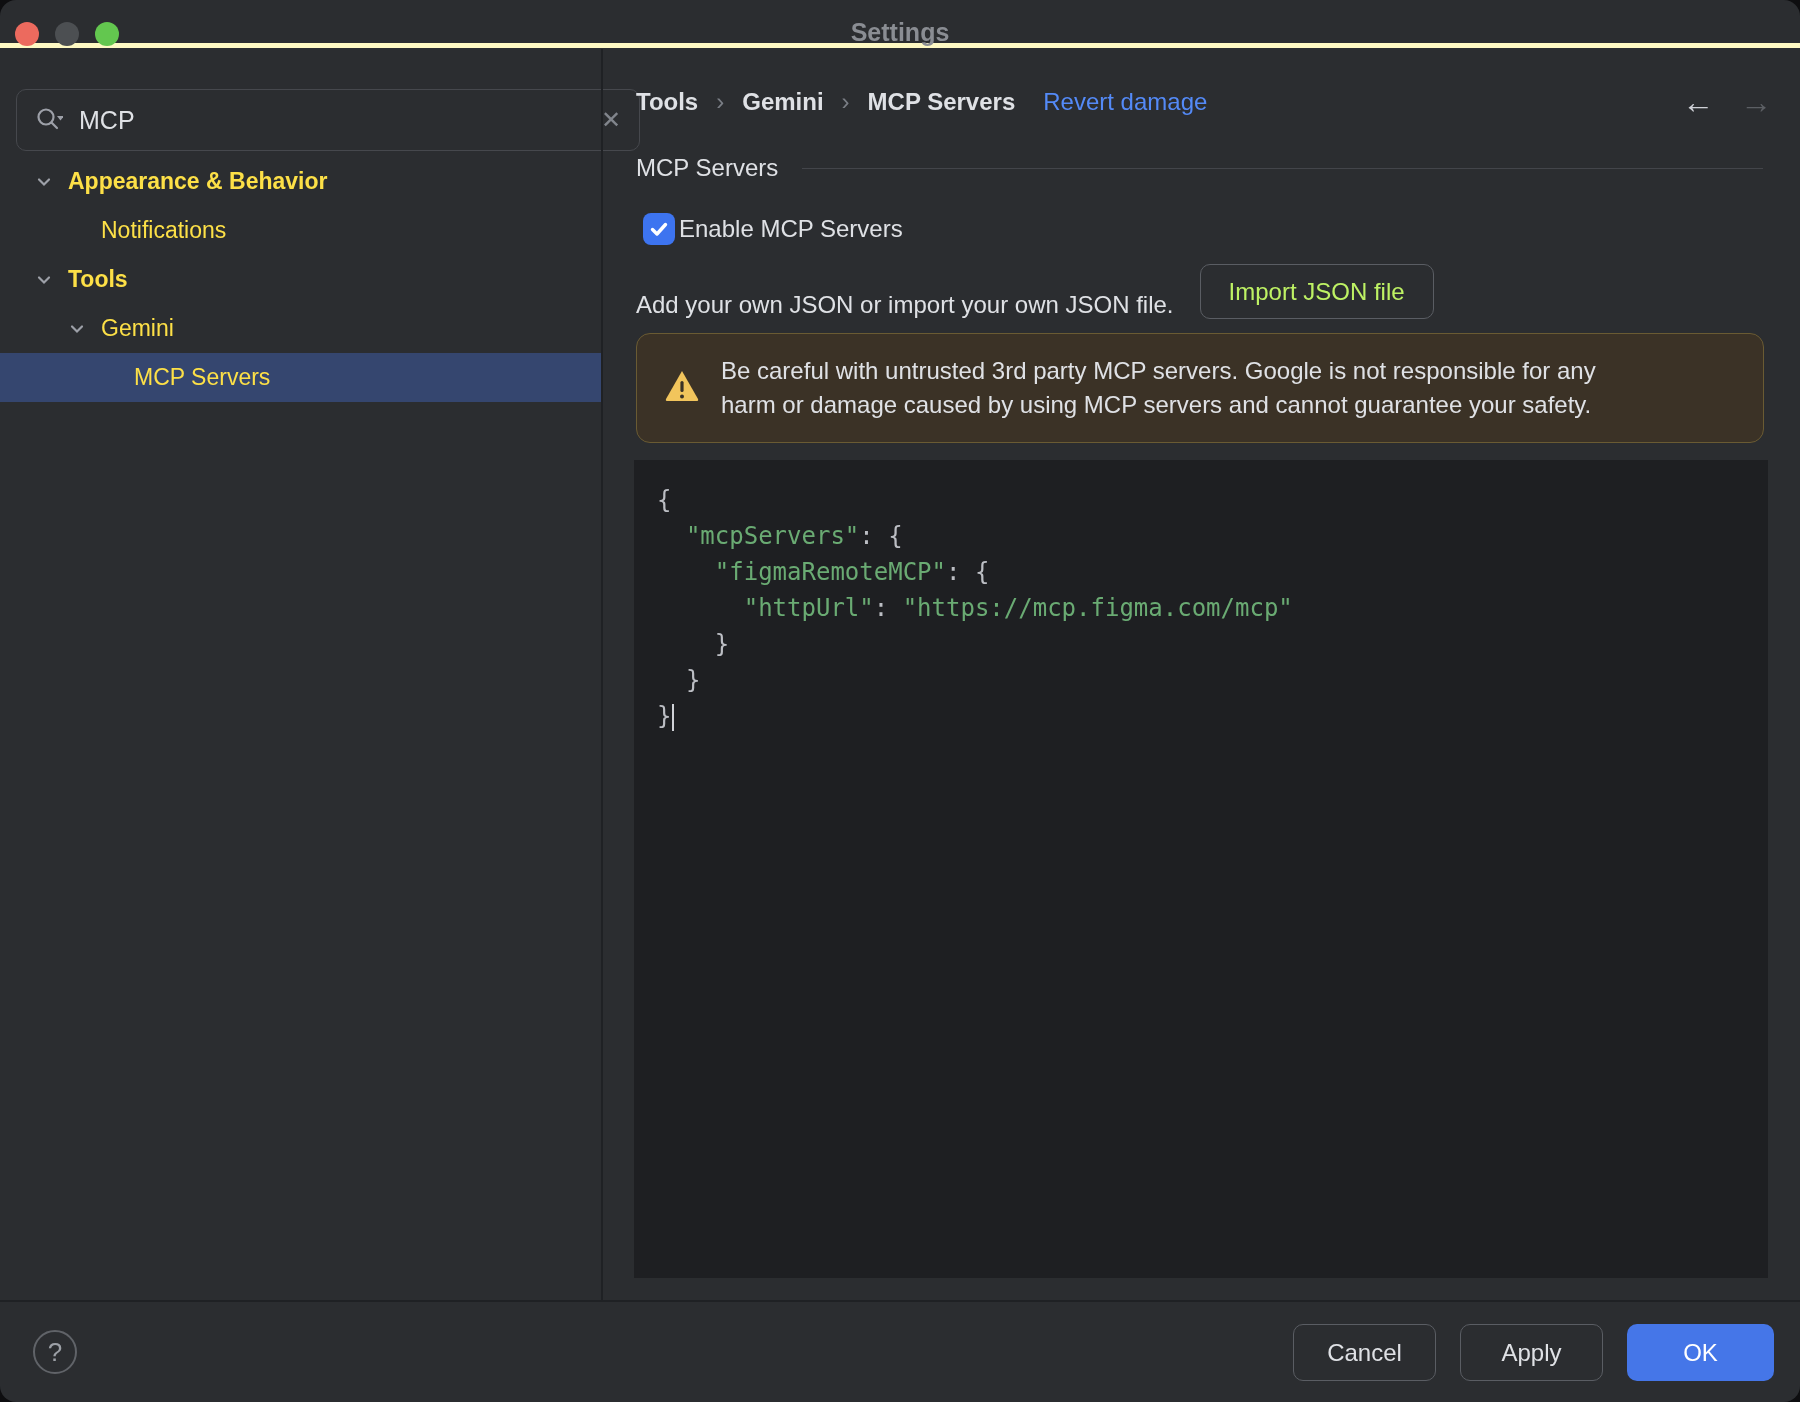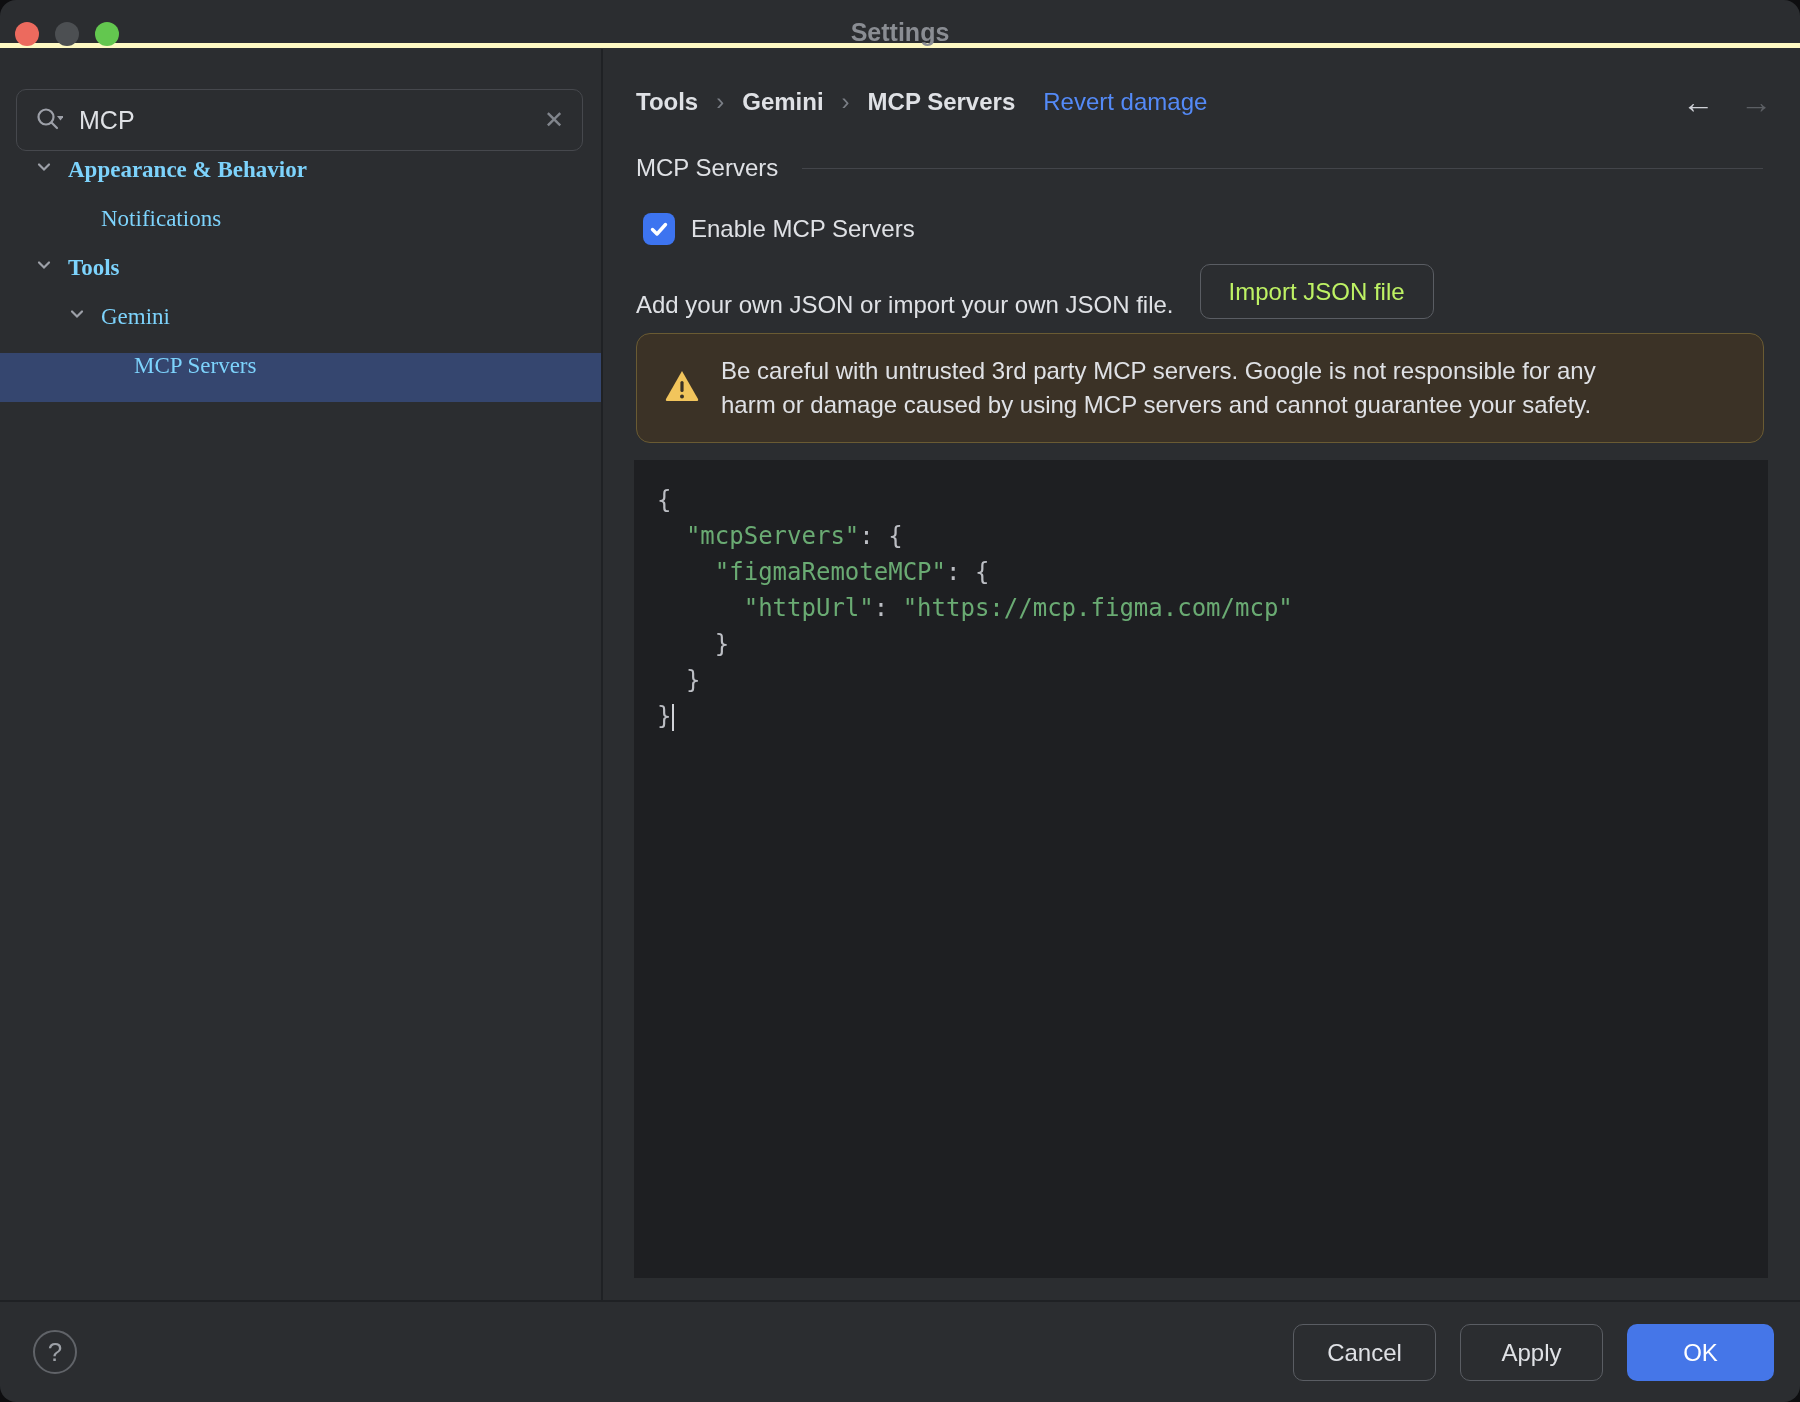--- a/index.html
+++ b/index.html
@@ -16,33 +16,33 @@
   .lights { position:absolute; left:15px; top:22px; display:flex; gap:16px; }
   .light { width:24px; height:24px; border-radius:50%; }
   .light.red { background:#EC6A5E; }
   .light.gray { background:#4C4F52; }
   .light.green { background:#63C74F; }
   .win-title { position:absolute; left:0; right:0; top:18px; text-align:center; font-size:25px; font-weight:bold; color:#8A8D93; }
 
   
   .sidebar { position:absolute; left:0; top:49px; width:601px; bottom:102px; }
   .search-box {
-    position:absolute; left:16px; top:40px; width:567px; height:62px;
+    position:absolute; left:16px; top:40px; width:624px; height:62px;
     border:1.5px solid #46484D; border-radius:10px;
     display:flex; align-items:center; padding:0 18px; gap:14px;
   }
   .search-box input {
     flex:1; background:transparent; border:none; outline:none;
     color:#DFE1E5; font-size:25px; font-family:"Liberation Sans", sans-serif; min-width:0;
   }
   .search-glyph { display:flex; align-items:center; gap:3px; }
   .clear-x { color:#81858C; font-size:24px; line-height:1; cursor:default; }
 
   .tree { position:absolute; top:108px; left:0; right:0; }
-  .tree-row { height:49px; display:flex; font-size:23px; color:#7dd3fc;font-family:Liberation Serif, serif; }
+  .tree-row { height:49px; display:flex; align-items:center; font-size:23px; color:#fde047; }
   .tree-row.bold { font-weight:bold; }
   .tree-row.selected { background:#35466F; }
   .lvl1 { padding-left:34px; }
   .lvl2-noch { padding-left:101px; }
   .lvl2 { padding-left:67px; }
   .lvl3 { padding-left:134px; }
   .chev { width:20px; height:20px; margin-right:14px; flex:0 0 auto; display:flex; align-items:center; justify-content:center; }
 
   
   .main { position:absolute; left:601px; top:49px; right:0; bottom:102px; border-left:2px solid #1F2124; }
@@ -52,21 +52,21 @@
   .crumb-sep { font-size:24px; color:#7A7E85; margin:0 18px; font-weight:normal; }
   .revert { font-size:24px; color:#548AF7; margin-left:28px; }
   .nav-arrows { position:absolute; right:28px; top:29px; height:48px; display:flex; align-items:center; gap:26px; font-size:32px; }
   .arrow-back { color:#CED0D6; }
   .arrow-fwd { color:#5C5F64; }
 
   .section-row { position:absolute; left:33px; top:95px; right:37px; height:48px; display:flex; align-items:center; gap:24px; }
   .section-title { font-size:24px; color:#DFE1E5; white-space:nowrap; }
   .section-rule { flex:1; height:1px; background:#43454A; }
 
-  .checkbox-row { position:absolute; left:40px; top:156px; height:48px; display:flex; align-items:center; gap:16px; }
+  .checkbox-row { position:absolute; left:40px; top:156px; height:48px; display:flex; align-items:center; gap:4px; }
   .checkbox { width:32px; height:32px; border-radius:8px; background:#3D74F0; display:flex; align-items:center; justify-content:center; }
   .cb-label { font-size:24px; }
 
   .import-row { position:absolute; left:33px; top:214px; height:56px; display:flex; align-items:flex-end; gap:26px; }
   .import-text { font-size:24px; }
   .btn-outline {
     height:55px; padding:0 28px; border:1.5px solid #5A5D63; border-radius:10px;
     background:transparent; color:#bef264; font-size:24px; font-family:"Liberation Sans", sans-serif;
   }
 

